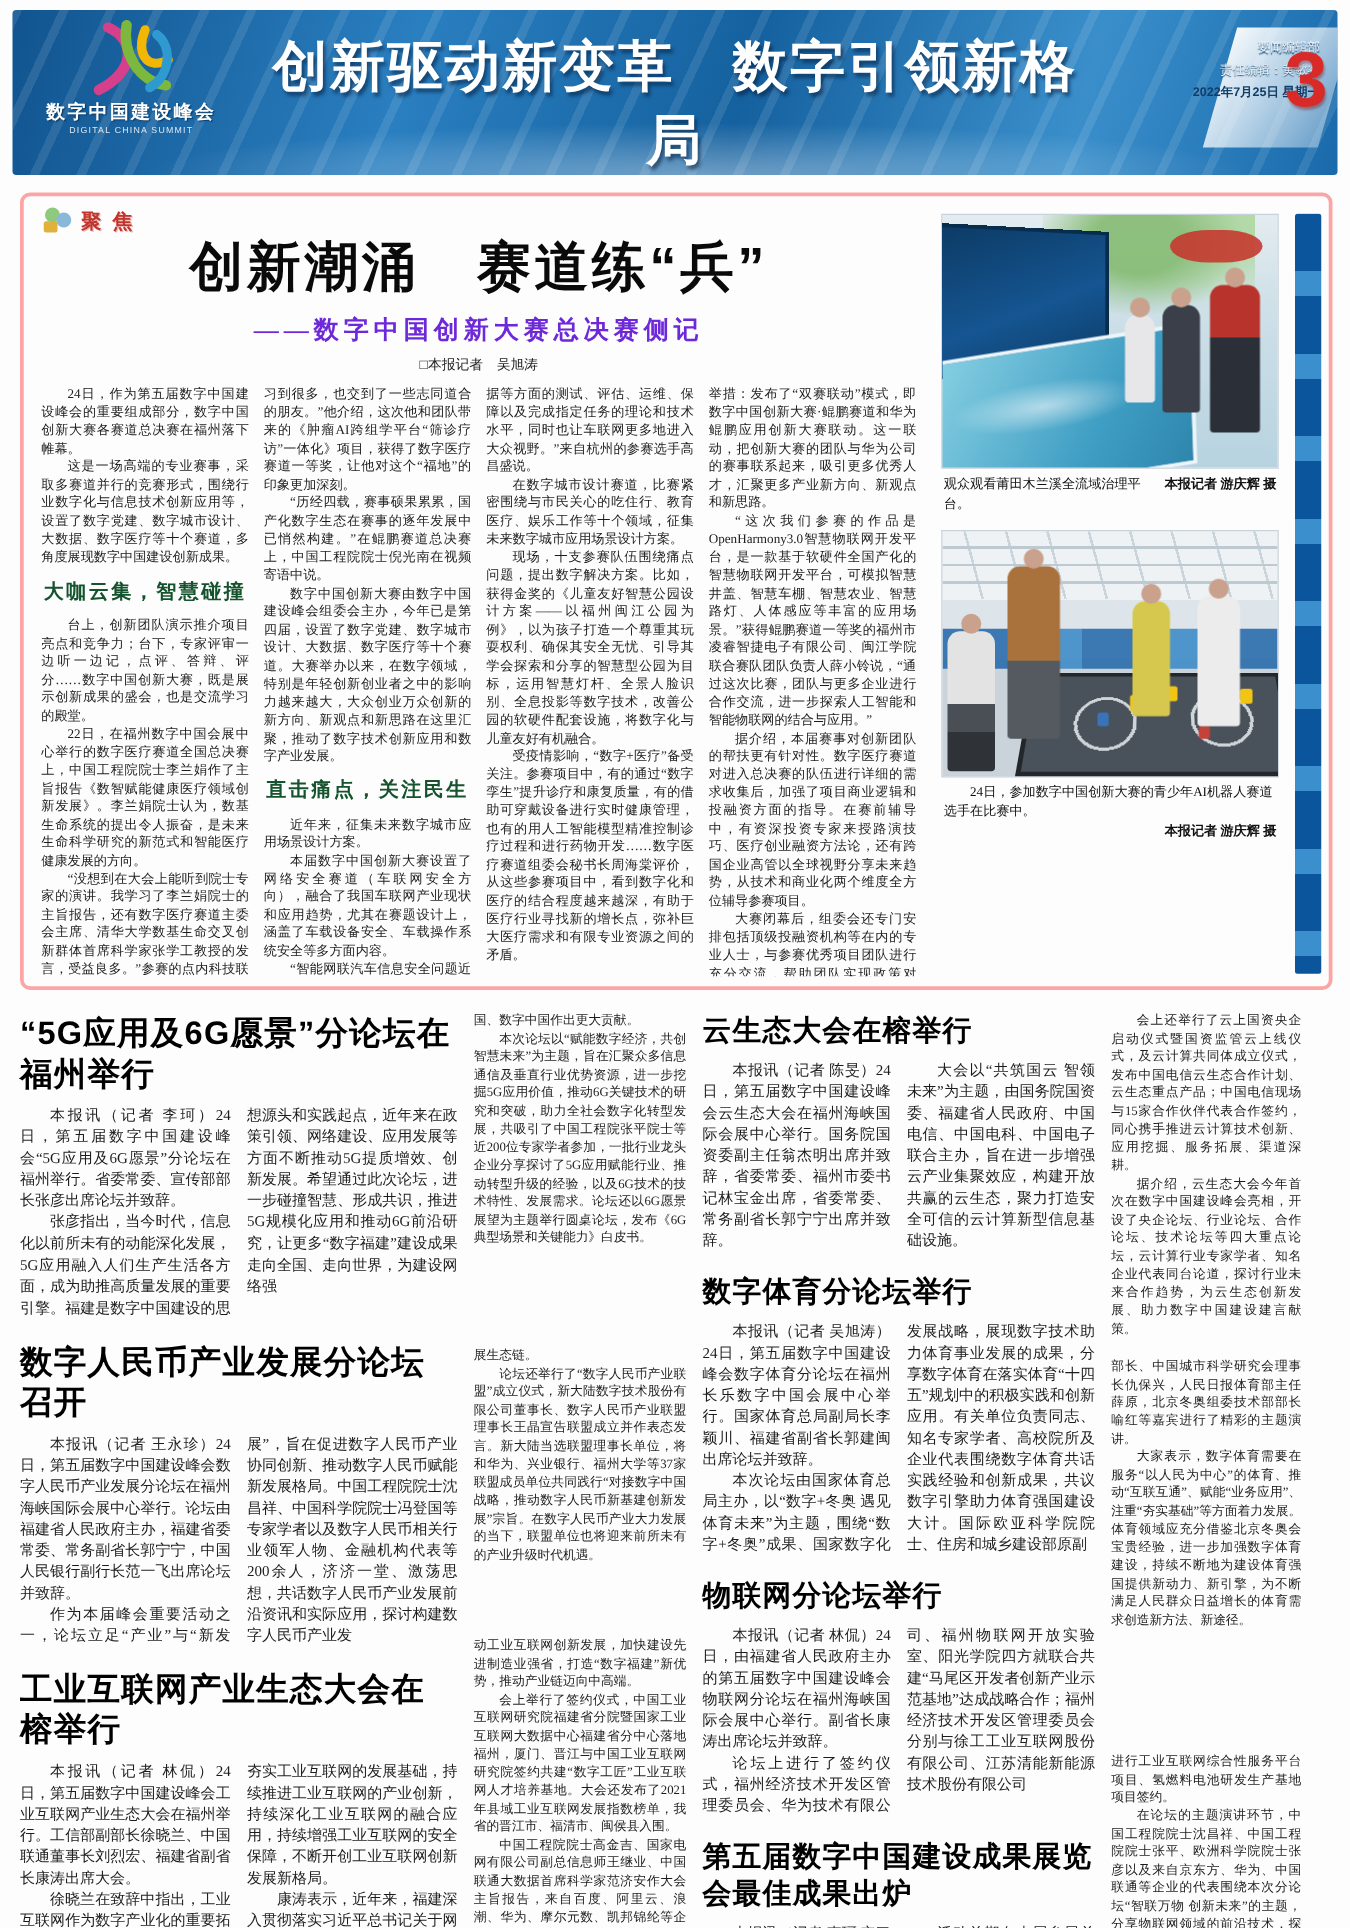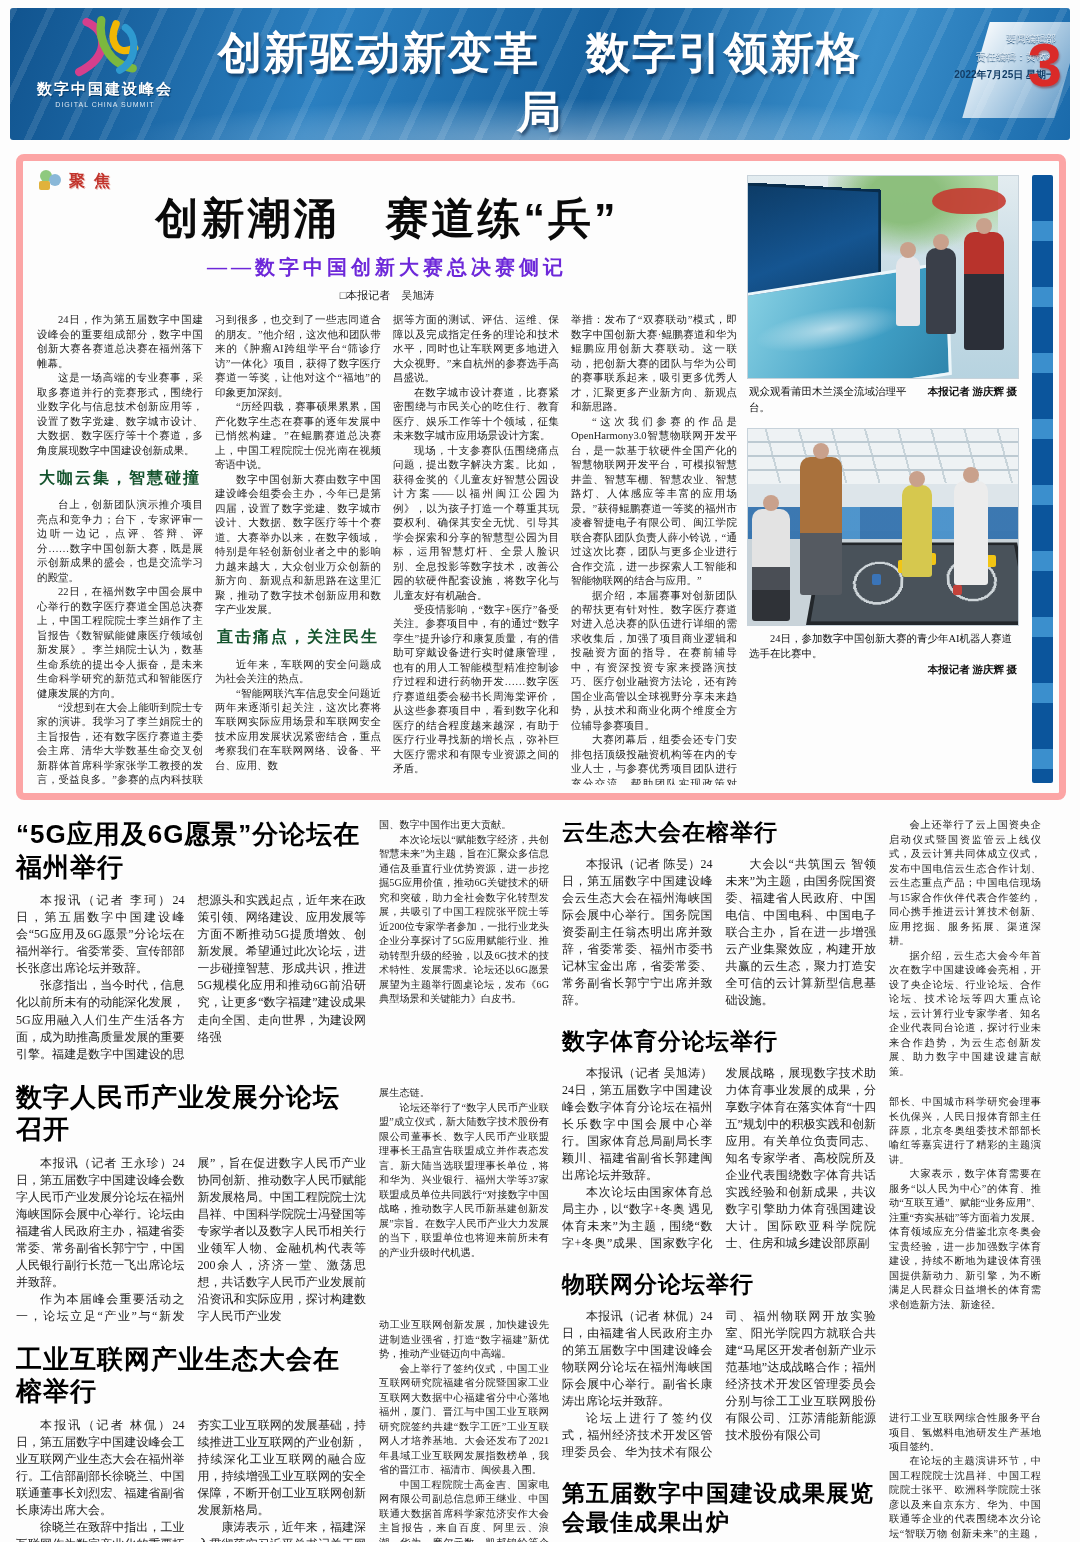--- a/index.html
+++ b/index.html
@@ -20,22 +20,22 @@
   .banner-center{flex:1;position:relative;z-index:2;text-align:center;padding-top:16px;}
   .banner-title{font-size:44px;font-weight:bold;letter-spacing:2px;text-shadow:2px 3px 3px rgba(3,26,56,.55);}
   .banner-right{width:190px;position:relative;z-index:2;text-align:right;padding:22px 14px 0 0;box-sizing:border-box;}
   .num-flash{position:absolute;right:2px;top:14px;width:92px;height:96px;transform:skewX(-16deg);
     background:linear-gradient(115deg,rgba(255,255,255,.95),rgba(255,255,255,.35));}
   .edit-info{position:relative;font-size:10px;line-height:1.8;color:#eaf3fa;text-shadow:0 1px 1px #0a3c68;}
   .edit-info .dark{color:#123d66;text-shadow:none;font-weight:bold;}
   .page-num{position:absolute;right:8px;top:26px;font-size:62px;line-height:1;font-weight:bold;color:#da2a28;
     text-shadow:1px 2px 2px rgba(120,10,10,.4);}
   
-  .feature{margin:14px 14px 0 16px;position:relative;border:7px solid #fca5a5;border-radius:8px;
-    padding:10px 40px 8px 14px;display:flex;gap:10px;}
+  .feature{margin:14px 14px 0 16px;position:relative;border:3px solid #fca5a5;border-radius:8px;
+    padding:10px 40px 8px 14px;display:flex;gap:20px;}
   .vbar{position:absolute;right:6px;top:14px;bottom:10px;width:21px;border-radius:2px;
     background:repeating-linear-gradient(180deg,#0b559c 0 46px,#3b8fcd 46px 66px);}
   .badge{position:absolute;top:8px;left:14px;display:flex;align-items:center;gap:6px;}
   .badge-text{color:#c2342c;font-weight:bold;font-size:16px;letter-spacing:9px;text-shadow:1px 1px 0 #e8b9b4;}
   .feature-left{width:712px;}
   .feature-head{text-align:center;padding-top:24px;}
   .feature-headline{font-size:43px;font-weight:bold;color:#0a0a0a;letter-spacing:3px;line-height:1.1;}
   .feature-deck{margin-top:12px;font-size:20px;font-weight:bold;font-family:"Liberation Serif",serif;letter-spacing:4px;color:#6d28d9;}
   .feature-byline{margin-top:7px;font-size:11px;color:#222;}
   .fcols{display:flex;gap:12px;margin-top:10px;height:472px;overflow:hidden;}
@@ -158,21 +158,22 @@
             </div>
         </div>
         <div class="fcol">
           <div>
               <p class="para noindent">习到很多，也交到了一些志同道合的朋友。”他介绍，这次他和团队带来的《肿瘤AI跨组学平台“筛诊疗访”一体化》项目，获得了数字医疗赛道一等奖，让他对这个“福地”的印象更加深刻。</p>
               <p class="para">“历经四载，赛事硕果累累，国产化数字生态在赛事的逐年发展中已悄然构建。”在鲲鹏赛道总决赛上，中国工程院院士倪光南在视频寄语中说。</p>
               <p class="para">数字中国创新大赛由数字中国建设峰会组委会主办，今年已是第四届，设置了数字党建、数字城市设计、大数据、数字医疗等十个赛道。大赛举办以来，在数字领域，特别是年轻创新创业者之中的影响力越来越大，大众创业万众创新的新方向、新观点和新思路在这里汇聚，推动了数字技术创新应用和数字产业发展。</p>
             </div>
           <div class="fsub">直击痛点，关注民生</div>
           <div>
-              <p class="para">近年来，车联网的安全问题成为社会关注的热点。</p>
+              <p class="para">近年来，征集未来数字城市应用场景设计方案。</p>
+              <p class="para">本届数字中国创新大赛设置了网络安全赛道（车联网安全方向），融合了我国车联网产业现状和应用趋势，尤其在赛题设计上，涵盖了车载设备安全、车载操作系统安全等多方面内容。</p>
               <p class="para">“智能网联汽车信息安全问题近两年来逐渐引起关注，这次比赛将车联网实际应用场景和车联网安全技术应用发展状况紧密结合，重点考察我们在车联网网络、设备、平台、应用、数</p>
             </div>
         </div>
         <div class="fcol">
           <div>
               <p class="para noindent">据等方面的测试、评估、运维、保障以及完成指定任务的理论和技术水平，同时也让车联网更多地进入大众视野。”来自杭州的参赛选手高昌盛说。</p>
               <p class="para">在数字城市设计赛道，比赛紧密围绕与市民关心的吃住行、教育医疗、娱乐工作等十个领域，征集未来数字城市应用场景设计方案。</p>
               <p class="para">现场，十支参赛队伍围绕痛点问题，提出数字解决方案。比如，获得金奖的《儿童友好智慧公园设计方案——以福州闽江公园为例》，以为孩子打造一个尊重其玩耍权利、确保其安全无忧、引导其学会探索和分享的智慧型公园为目标，运用智慧灯杆、全景人脸识别、全息投影等数字技术，改善公园的软硬件配套设施，将数字化与儿童友好有机融合。</p>
               <p class="para">受疫情影响，“数字+医疗”备受关注。参赛项目中，有的通过“数字孪生”提升诊疗和康复质量，有的借助可穿戴设备进行实时健康管理，也有的用人工智能模型精准控制诊疗过程和进行药物开发……数字医疗赛道组委会秘书长周海棠评价，从这些参赛项目中，看到数字化和医疗的结合程度越来越深，有助于医疗行业寻找新的增长点，弥补巨大医疗需求和有限专业资源之间的矛盾。</p>
             </div>

